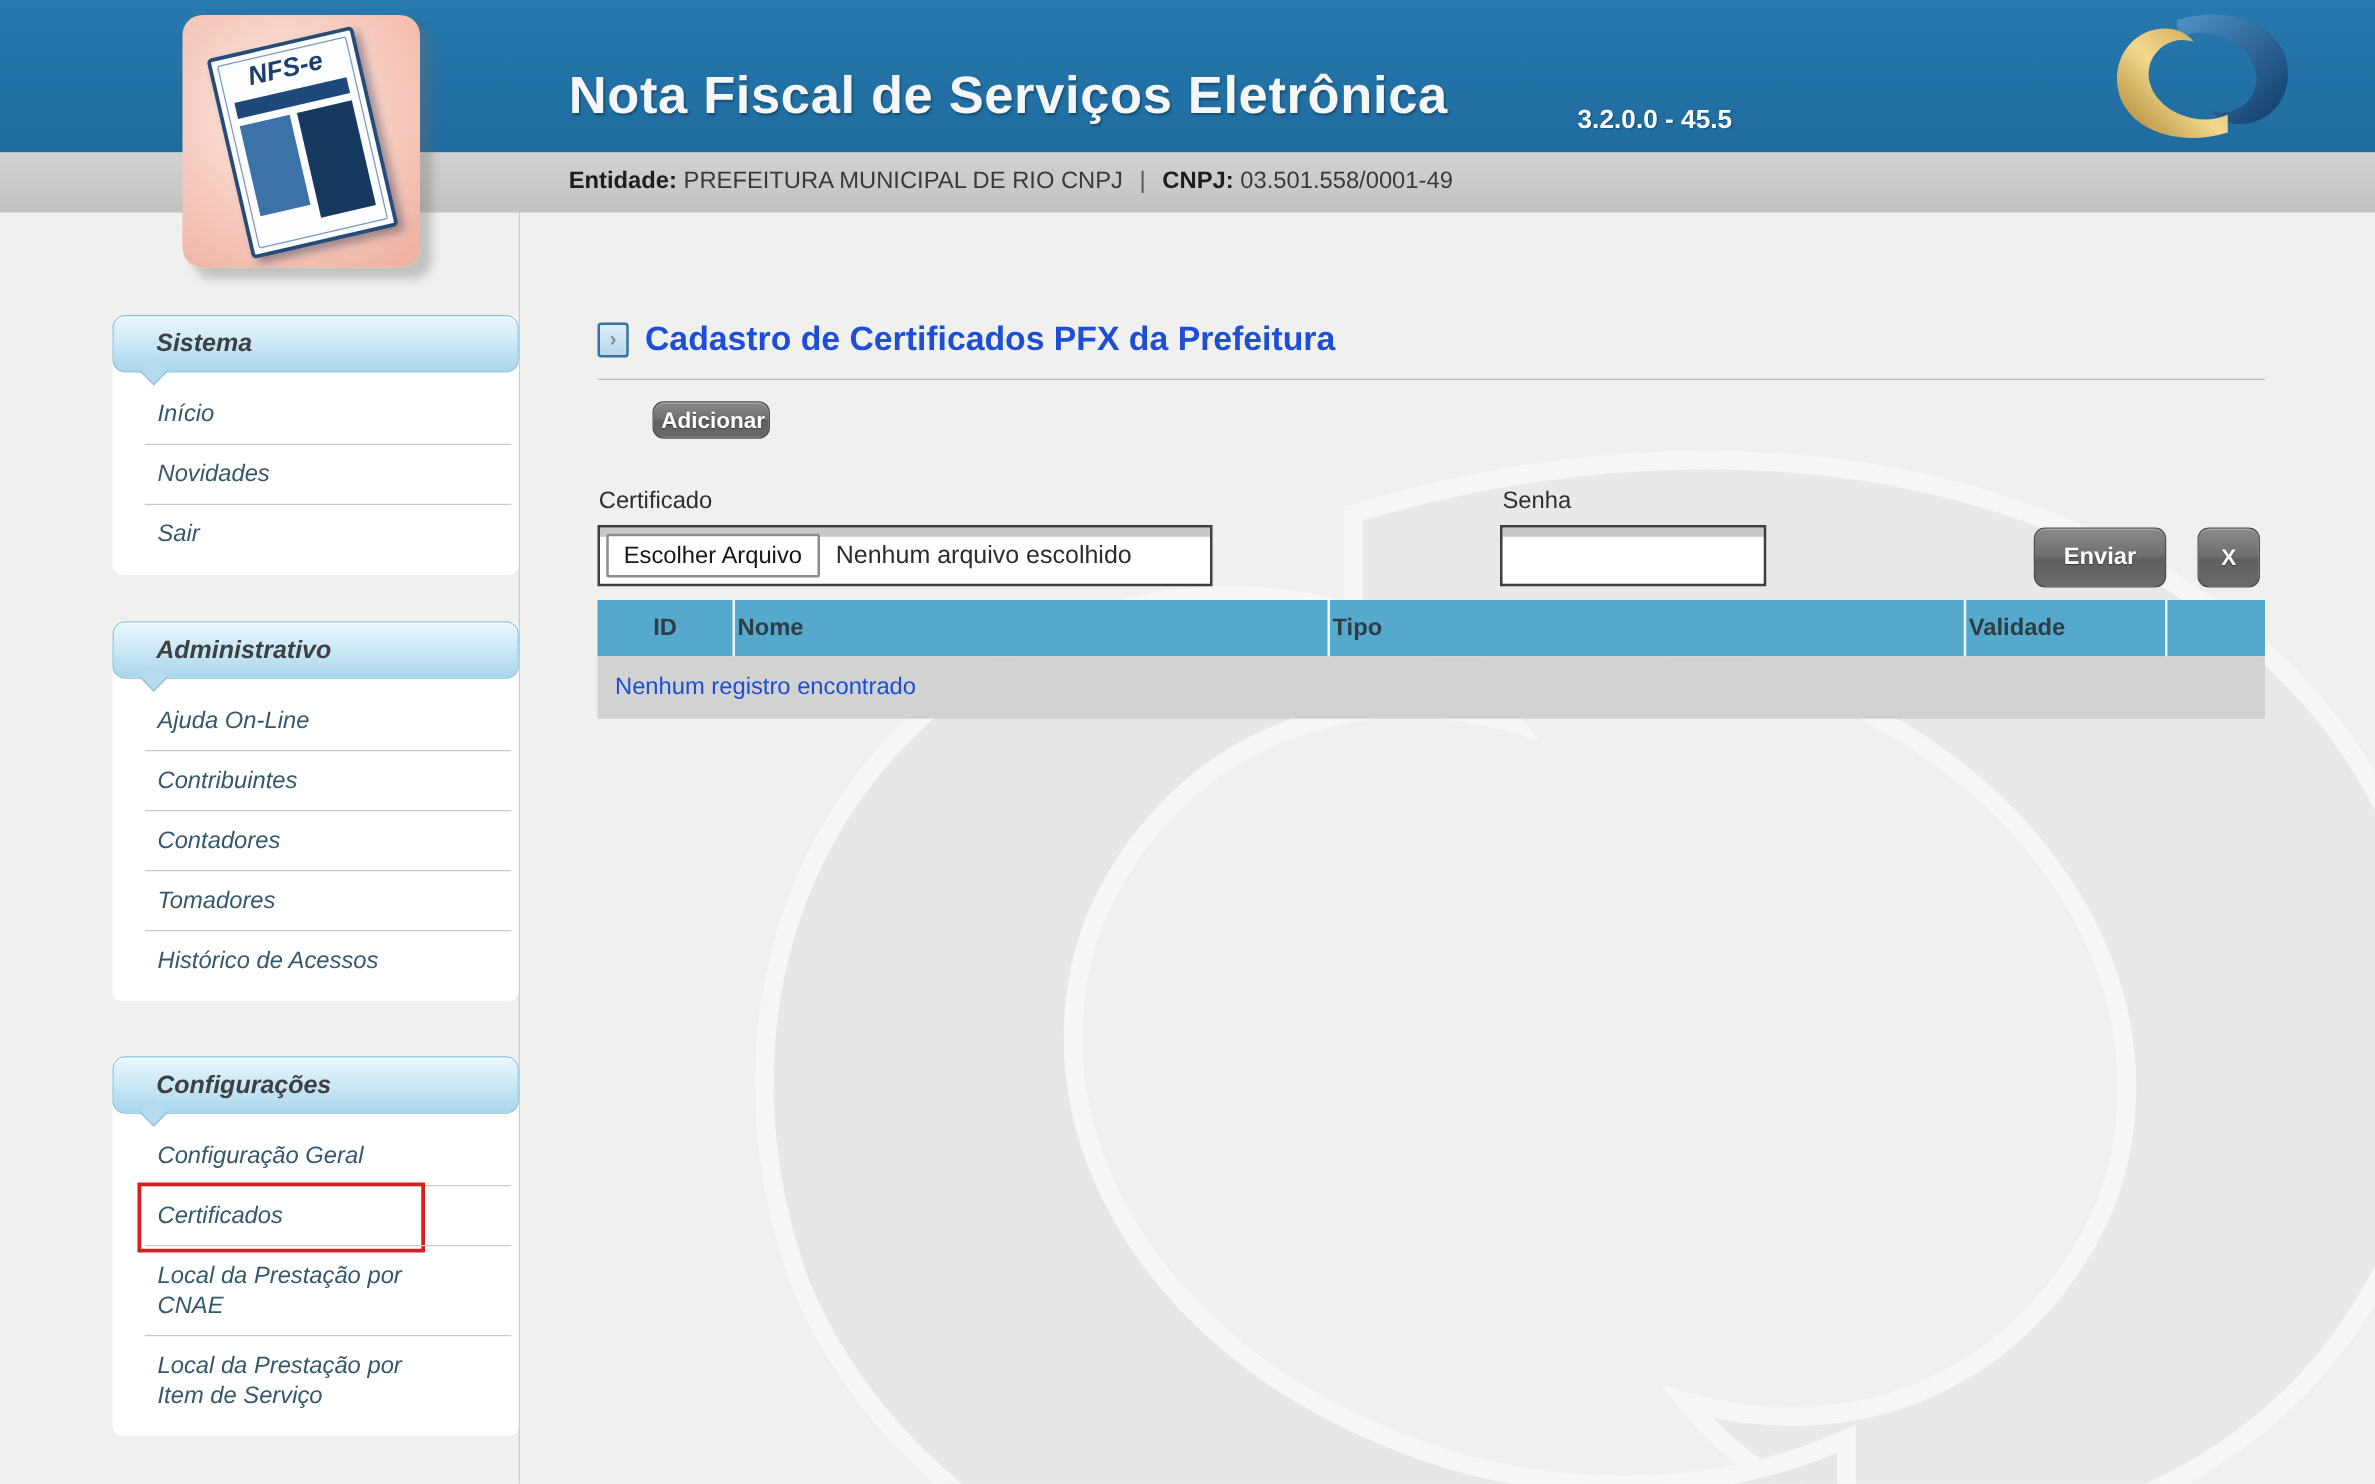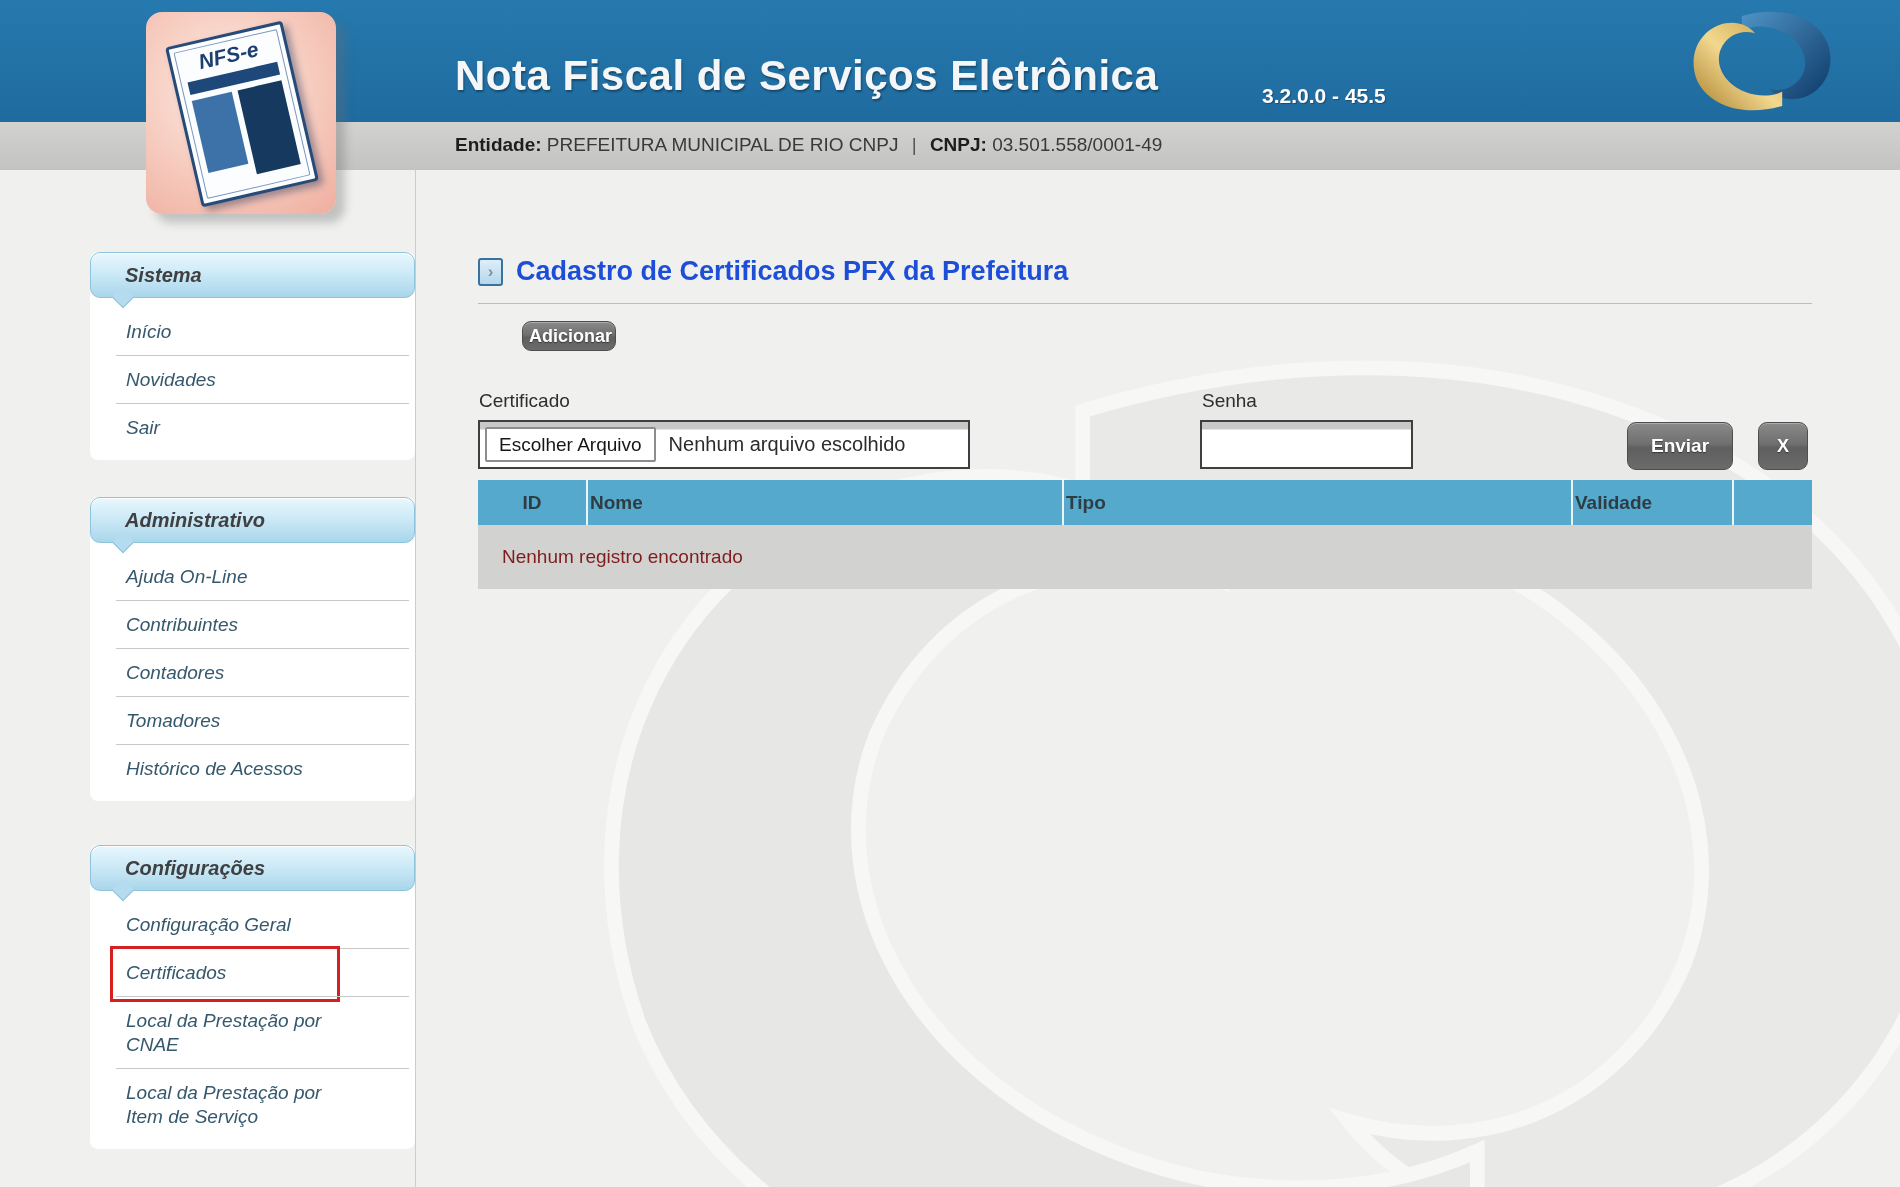--- a/index.html
+++ b/index.html
@@ -88,22 +88,22 @@
   .grid{position:absolute;left:478px;top:480px;width:1334px;z-index:2;}
   .grid-head{display:flex;height:45px;background:#55a9cc;}
   .gh-cell{box-sizing:border-box;display:flex;align-items:center;font-size:19px;font-weight:bold;
     color:#2e3d44;padding-left:2px;}
   .gh-cell + .gh-cell{border-left:2px solid #eef4f6;}
   .gh-id{width:108px;justify-content:center;padding-left:0;}
   .gh-nome{width:476px;}
   .gh-tipo{width:509px;}
   .gh-val{width:161px;}
   .gh-extra{width:80px;}
-  .grid-empty{height:64px;background:#d2d2d1;display:flex;align-items:center;padding-left:24px;
-    font-size:19px;color:#7f1d1d;}
+  .grid-empty{height:50px;background:#d2d2d1;display:flex;align-items:center;padding-left:14px;
+    font-size:19px;color:#1d4ed8;}
 </style>
 </head>
 <body>
 
 <svg class="watermark" viewBox="0 0 150 105" preserveAspectRatio="xMidYMid meet">
   <path d="M55,8 C95,-4 130,10 140,35 C148,58 138,80 118,88 C104,93 90,90 82,80 C96,84 110,78 116,64 C122,48 112,30 92,22 C80,17 66,17 55,22 Z" fill="#e9e9e8" stroke="#f7f7f6" stroke-width="1.5"></path>
   <path d="M95,97 C55,109 20,95 10,70 C2,47 12,25 32,17 C46,12 60,15 68,25 C54,21 40,27 34,41 C28,57 38,75 58,83 C70,88 84,88 95,83 Z" fill="#e7e7e6" stroke="#f7f7f6" stroke-width="1.5"></path>
 </svg>
 
 <div class="col-divider"></div>

